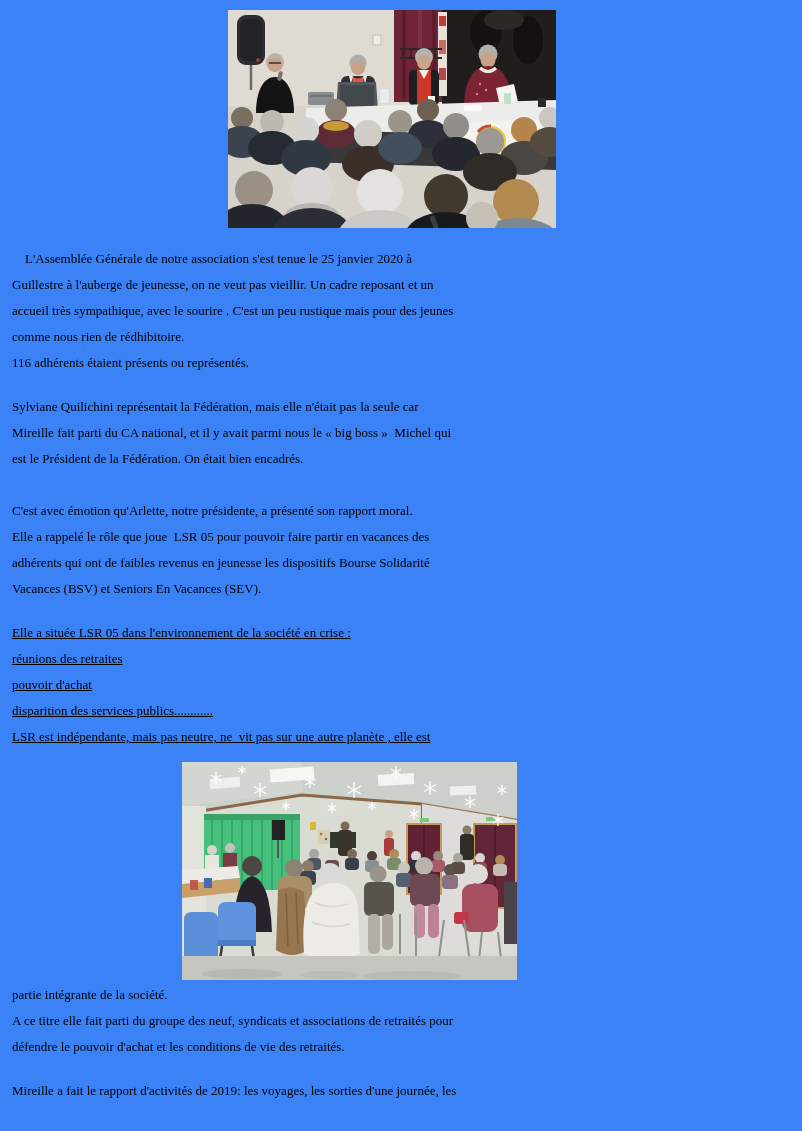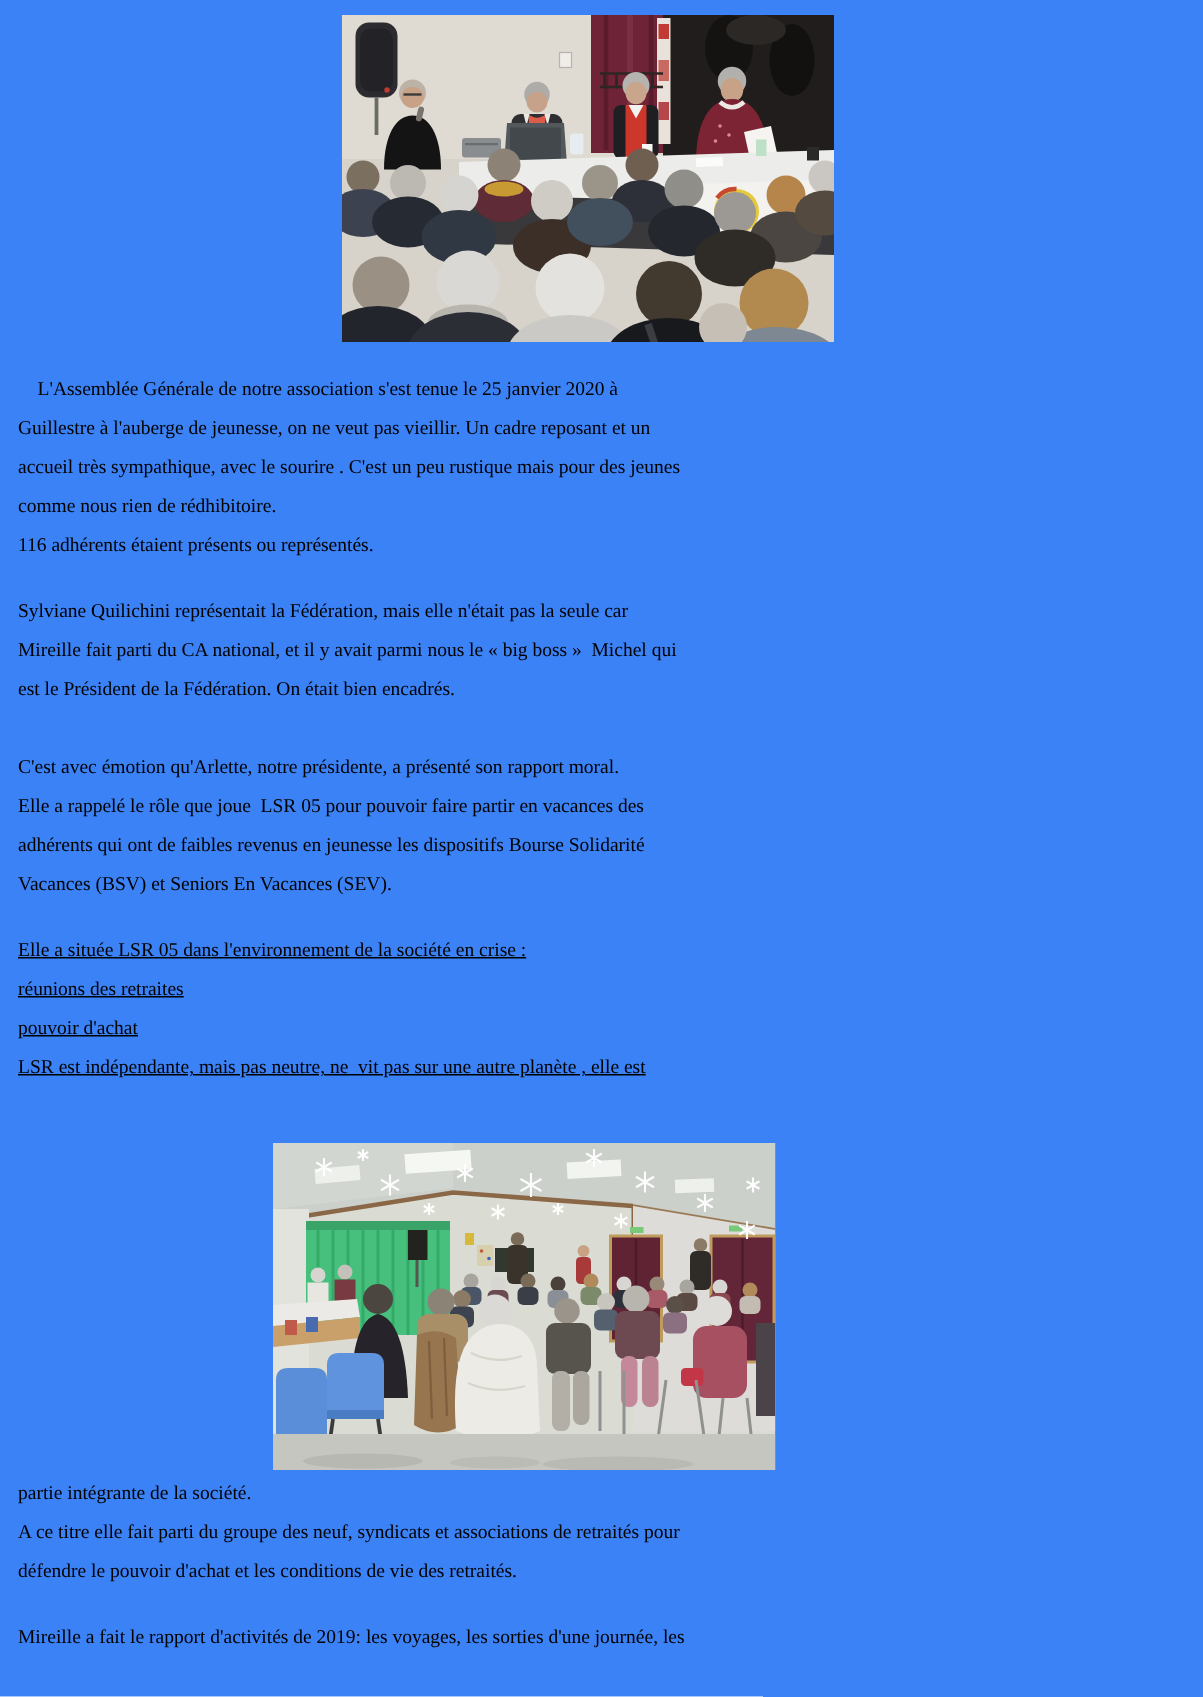--- a/index.html
+++ b/index.html
@@ -174,20 +174,21 @@
   <div class="para" id="para-rapport-moral">
       <div class="line">C'est avec émotion qu'Arlette, notre présidente, a présenté son rapport moral.</div>
       <div class="line">Elle a rappelé le rôle que joue  LSR 05 pour pouvoir faire partir en vacances des</div>
       <div class="line">adhérents qui ont de faibles revenus en jeunesse les dispositifs Bourse Solidarité</div>
       <div class="line">Vacances (BSV) et Seniors En Vacances (SEV).</div>
     </div>
   <div class="para" id="para-societe">
       <div class="line">Elle a située LSR 05 dans l'environnement de la société en crise :</div>
       <div class="line">réunions des retraites</div>
       <div class="line">pouvoir d'achat</div>
+      <div class="line">disparition des services publics............</div>
       <div class="line">LSR est indépendante, mais pas neutre, ne  vit pas sur une autre planète , elle est</div>
     </div>
 
   <div class="photo" id="photo-mid">
     <svg viewBox="0 0 335 218" preserveAspectRatio="none">
 
       <rect x="0" y="0" width="335" height="218" fill="#dadcd4"></rect>
 
       <polygon points="0,0 335,0 335,58 240,42 120,34 0,52" fill="#ccd0ca"></polygon>
       <polygon points="0,0 120,0 120,30 0,44" fill="#d2d6d0"></polygon>

